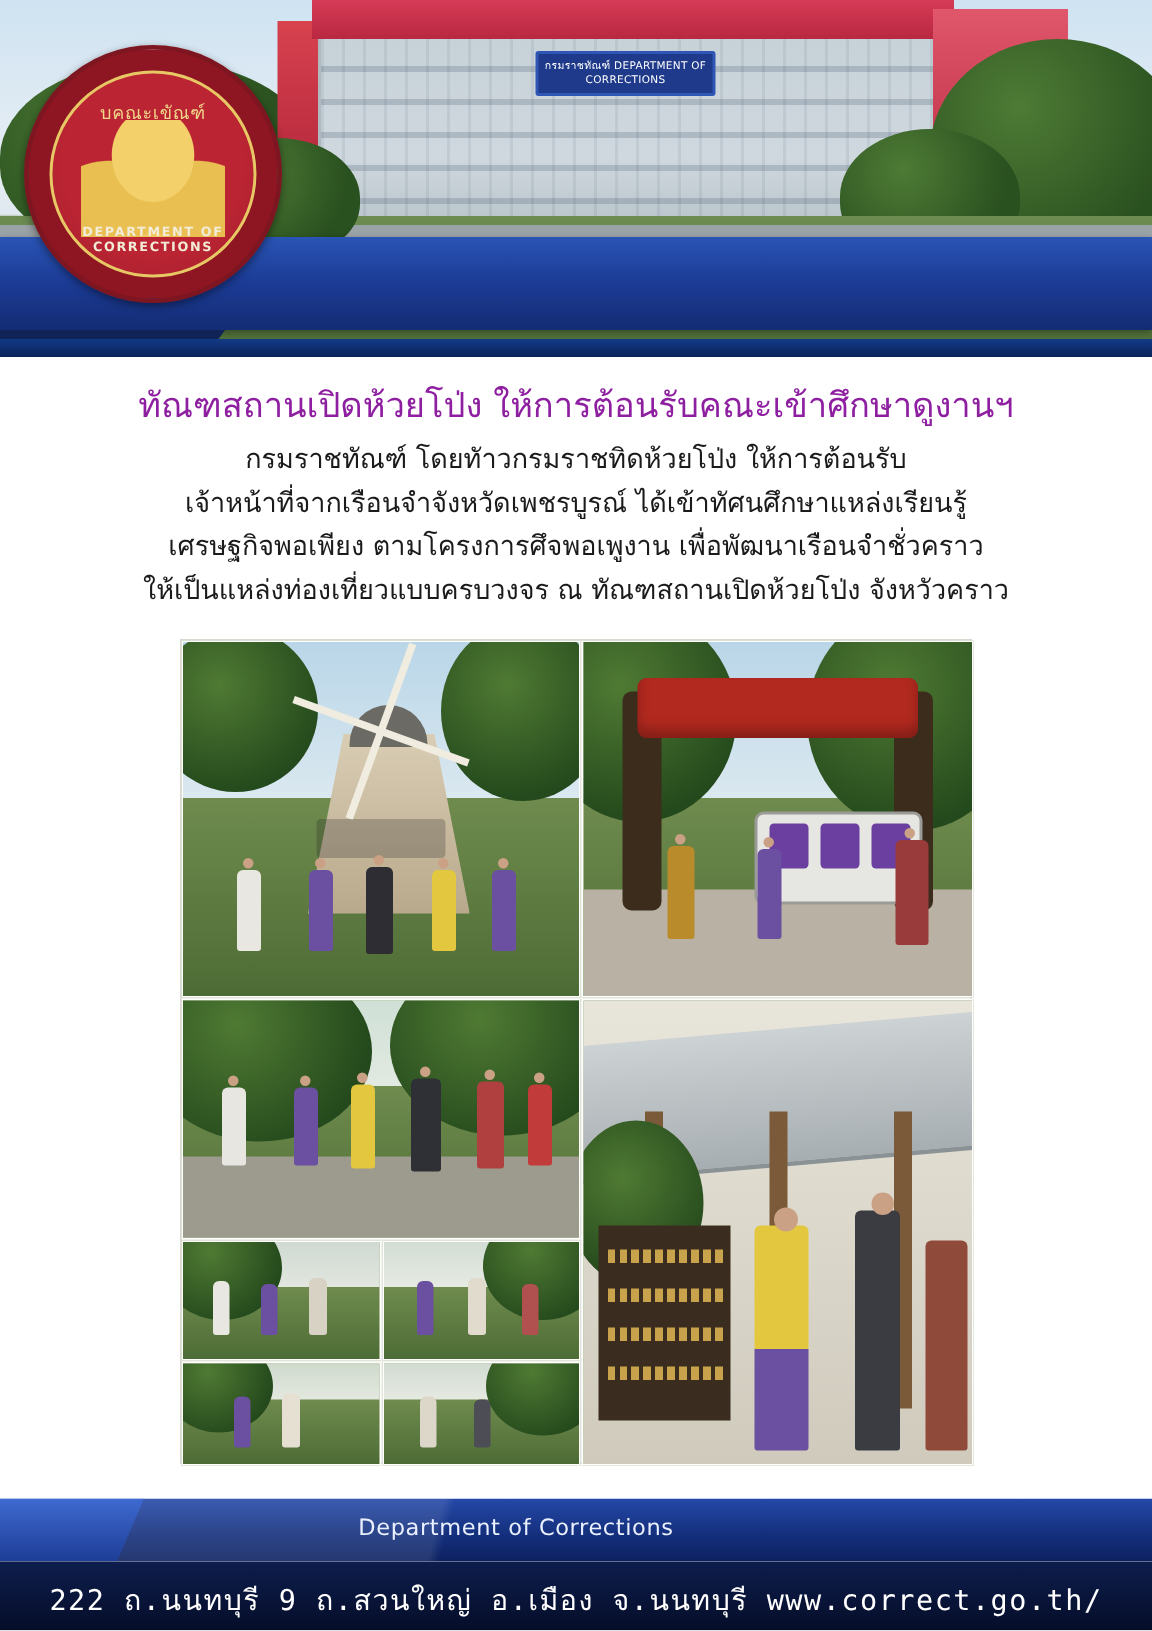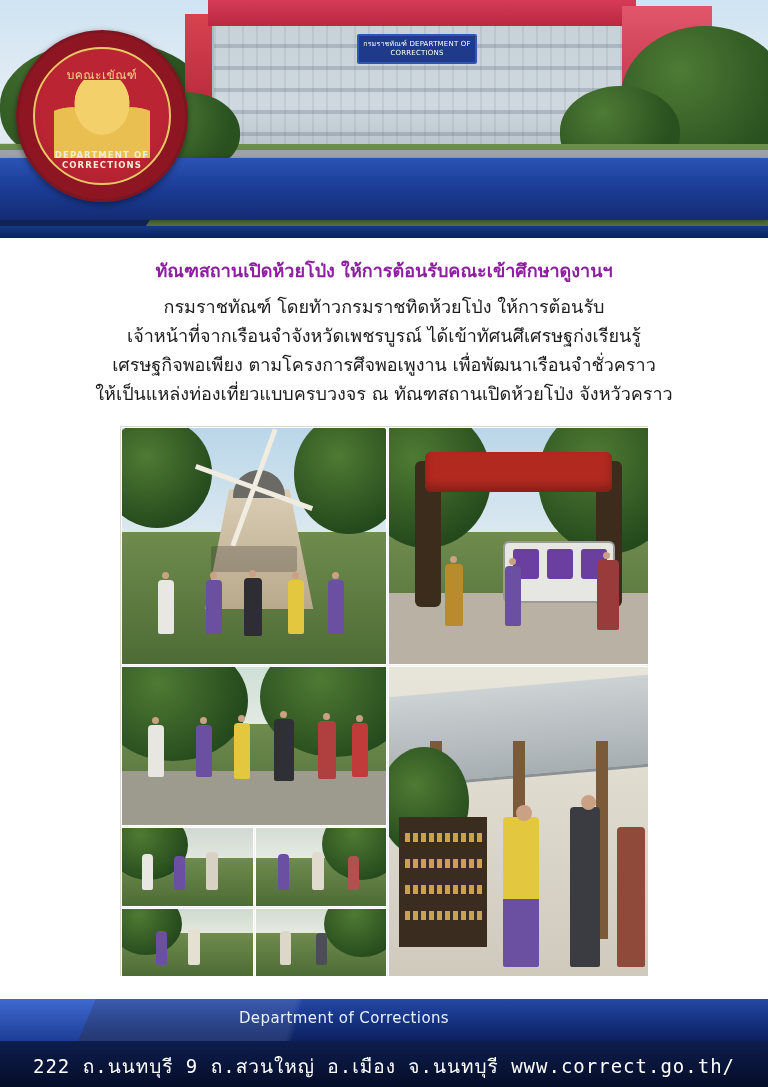--- a/index.html
+++ b/index.html
@@ -138,22 +138,22 @@
 
   
   .content {
     position: relative;
     width: 768px;
     padding: 14px 20px 0 20px;
     text-align: center;
   }
   .headline {
     color: #8e1fa0;
-    font-size: 18px;
-    font-weight: bold;
+    font-size: 23px;
+    font-weight: normal;
     margin: 6px 0 8px 0;
     line-height: 26px;
   }
   .body-line {
     color: #1b1b1b;
     font-size: 18px;
     line-height: 29px;
     margin: 0;
   }
 
@@ -299,21 +299,21 @@
         <div class="seal-top-text">บคณะเขัณฑ์</div>
         <div class="seal-emblem"></div>
         <div class="seal-bottom-text">DEPARTMENT OF CORRECTIONS</div>
       </div>
     </div>
   </div>
 
   <div class="content">
     <div class="headline">ทัณฑสถานเปิดห้วยโป่ง ให้การต้อนรับคณะเข้าศึกษาดูงานฯ</div>
     <p class="body-line">กรมราชทัณฑ์ โดยทัาวกรมราชทิดห้วยโป่ง ให้การต้อนรับ</p>
-    <p class="body-line">เจ้าหน้าที่จากเรือนจำจังหวัดเพชรบูรณ์ ได้เข้าทัศนศึเศรษฐก่งเรียนรู้</p>
+    <p class="body-line">เจ้าหน้าที่จากเรือนจำจังหวัดเพชรบูรณ์ ได้เข้าทัศนศึกษาแหล่งเรียนรู้</p>
     <p class="body-line">เศรษฐกิจพอเพียง ตามโครงการศึจพอเพูงาน เพื่อพัฒนาเรือนจำชั่วคราว</p>
     <p class="body-line">ให้เป็นแหล่งท่องเที่ยวแบบครบวงจร  ณ ทัณฑสถานเปิดห้วยโป่ง จังหวัวคราว</p>
   </div>
 
   <div class="collage">
 
     <div class="ph" id="p1">
       <div class="sky"></div>
       <div class="grnd"></div>
       <div class="foliage" style="left:-20px; top:-10px; width:110px; height:110px;"></div>

